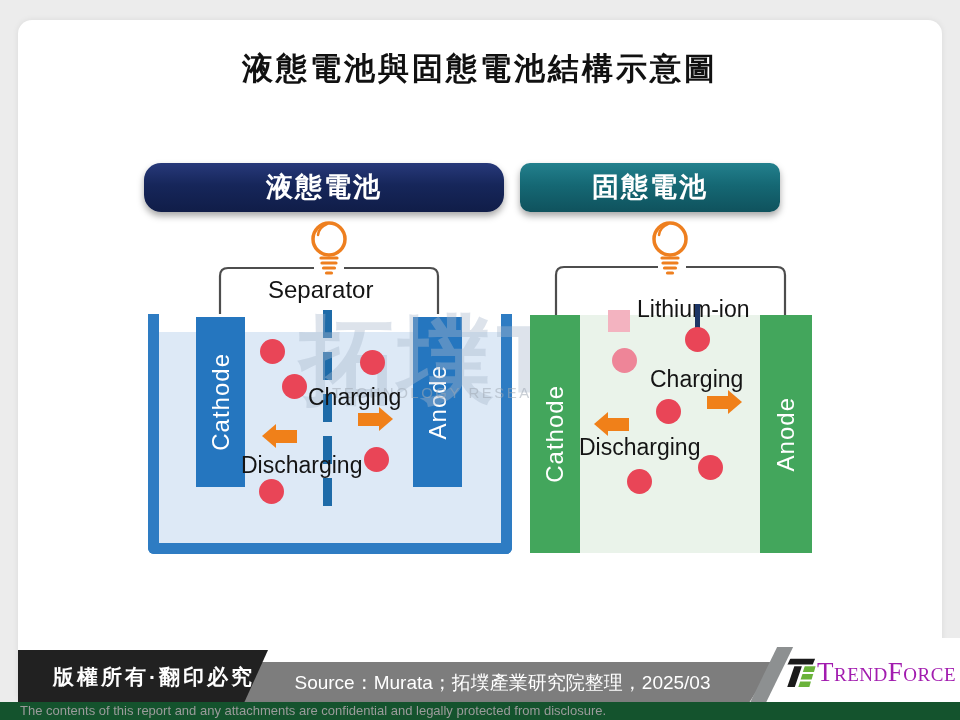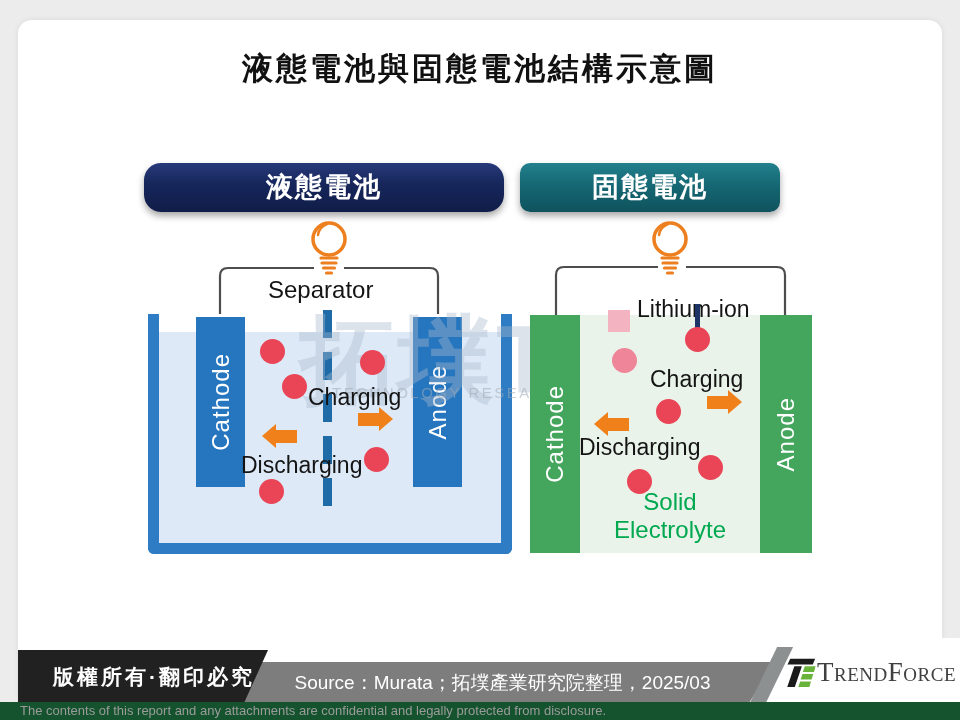--- a/index.html
+++ b/index.html
@@ -66,21 +66,21 @@
   .copy-bar{position:absolute;left:18px;top:650px;width:250px;height:53px;background:#212121;
         clip-path:polygon(0 0,100% 0,calc(100% - 24px) 100%,0 100%);
         color:#fff;font-size:21px;font-weight:700;letter-spacing:3px;line-height:53px;
         padding-left:22px;box-sizing:border-box;text-align:center;}
   .sliver{position:absolute;left:763px;top:647px;width:16px;height:58px;background:#8d9091;
         transform:skewX(-26deg);}
   .logo-panel{position:absolute;left:768px;top:638px;width:192px;height:68px;background:#fff;
         clip-path:polygon(32px 0,100% 0,100% 100%,0 100%);
         display:flex;align-items:center;justify-content:flex-end;padding-right:4px;box-sizing:border-box;}
   .wordmark{font-family:"Liberation Serif","DejaVu Serif",serif;font-variant:small-caps;
-        font-size:27px;color:#404040;letter-spacing:.5px;}
+        font-size:27px;color:#a21caf;letter-spacing:.5px;}
   .strip{position:absolute;left:0;top:702px;width:960px;height:18px;background:#14532d;
         color:#9b9b9b;font-size:13px;line-height:18px;padding-left:20px;box-sizing:border-box;}
 </style>
 </head>
 <body>
 
 <div id="stage">
   <div class="card"></div>
 
   <div class="title">液態電池與固態電池結構示意圖</div>
@@ -177,21 +177,20 @@
   <div class="lbl" style="left:650px;top:366px;">Charging</div>
   <div class="harrow" style="left:707px;top:390px;">
     <i class="bar"></i>
       <i class="head-r"></i>
   </div>
   <div class="harrow" style="left:594px;top:412px;">
     <i class="head-l"></i>
       <i class="bar"></i>
   </div>
   <div class="lbl" style="left:579px;top:434px;">Discharging</div>
-  <div class="lbl electrolyte">Solid Electrolyte</div>
 
   <div class="src-bar">Source：Murata；拓墣產業研究院整理，2025/03</div>
   <div class="copy-bar">版權所有·翻印必究</div>
   <div class="sliver"></div>
   <div class="logo-panel">
     <svg width="34" height="34" viewBox="0 0 36 36">
       <path d="M4,4 H34 L31.5,10 H1.5 Z" fill="#1a1a1a"></path>
       <path d="M12,12 H20 L12.5,34 H4.5 Z" fill="#1a1a1a"></path>
       <path d="M23,12 H34.5 L32.8,18 H21 Z" fill="#6ab33a"></path>
       <path d="M20.6,20 H32 L30.3,26 H18.6 Z" fill="#6ab33a"></path>

